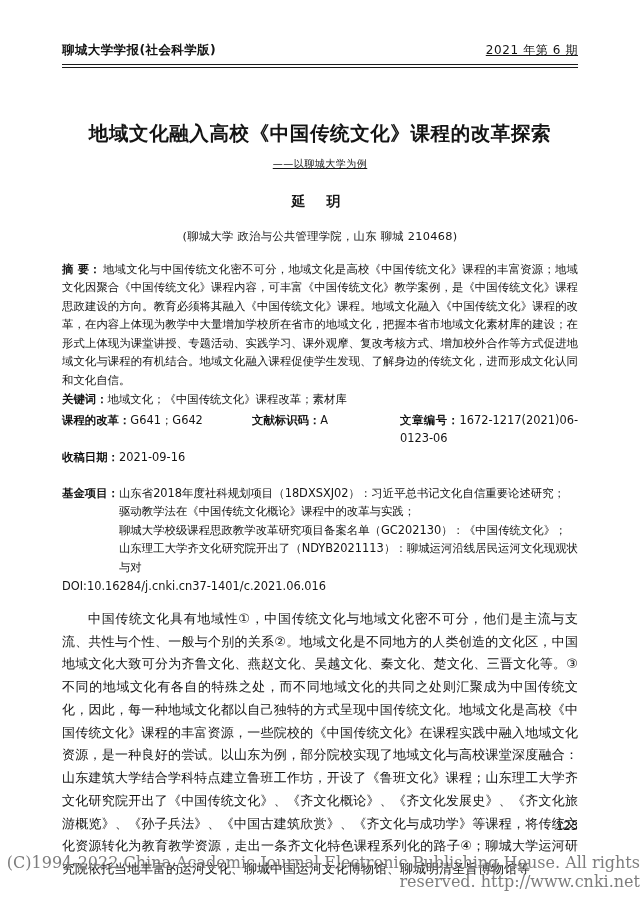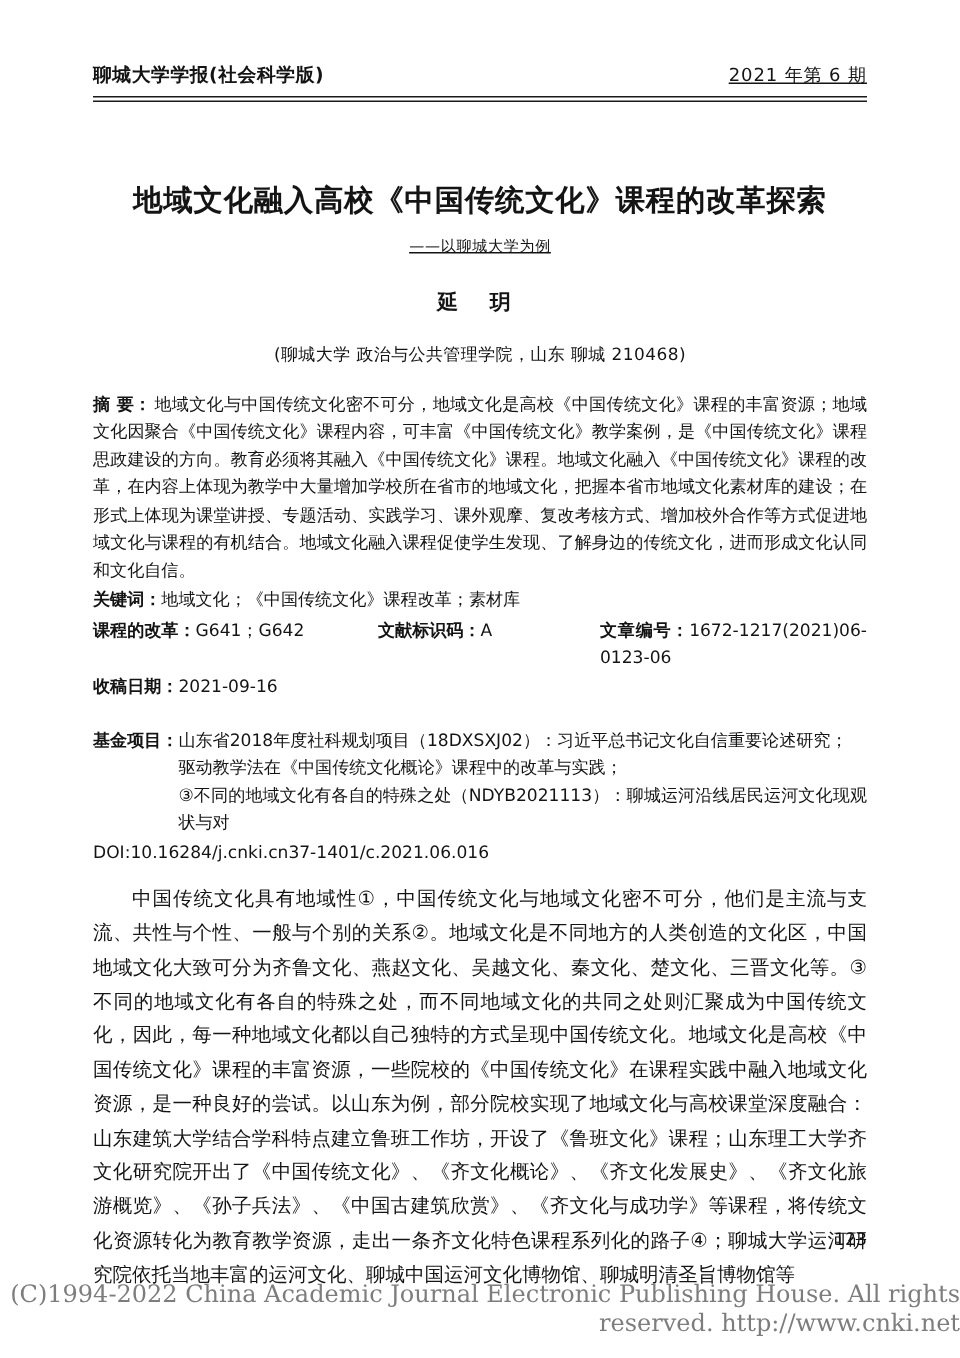--- a/index.html
+++ b/index.html
@@ -171,21 +171,22 @@
 
     <div class="meta-row">
       <span class="label">收稿日期：</span><span>2021-09-16</span>
     </div>
 
     <div class="fund-row">
       <span class="fund-label">基金项目：</span>
       <div class="fund-items">
         <div>山东省2018年度社科规划项目（18DXSXJ02）：习近平总书记文化自信重要论述研究；</div>
         <div>驱动教学法在《中国传统文化概论》课程中的改革与实践；</div>
-        <div>③不同的地域文化有各自的特殊之处（NDYB2021113）：聊城运河沿线居民运河文化现观状与对</div>
+        <div>聊城大学校级课程思政教学改革研究项目备案名单（GC202130）：《中国传统文化》；</div>
+        <div>山东理工大学齐文化研究院开出了（NDYB2021113）：聊城运河沿线居民运河文化现观状与对</div>
       </div>
     </div>
 
 
     <div class="doi">DOI:10.16284/j.cnki.cn37-1401/c.2021.06.016</div>
   </div>
 
   <div class="body-text">
     <p>中国传统文化具有地域性①，中国传统文化与地域文化密不可分，他们是主流与支流、共性与个性、一般与个别的关系②。地域文化是不同地方的人类创造的文化区，中国地域文化大致可分为齐鲁文化、燕赵文化、吴越文化、秦文化、楚文化、三晋文化等。③不同的地域文化有各自的特殊之处，而不同地域文化的共同之处则汇聚成为中国传统文化，因此，每一种地域文化都以自己独特的方式呈现中国传统文化。地域文化是高校《中国传统文化》课程的丰富资源，一些院校的《中国传统文化》在课程实践中融入地域文化资源，是一种良好的尝试。以山东为例，部分院校实现了地域文化与高校课堂深度融合：山东建筑大学结合学科特点建立鲁班工作坊，开设了《鲁班文化》课程；山东理工大学齐文化研究院开出了《中国传统文化》、《齐文化概论》、《齐文化发展史》、《齐文化旅游概览》、《孙子兵法》、《中国古建筑欣赏》、《齐文化与成功学》等课程，将传统文化资源转化为教育教学资源，走出一条齐文化特色课程系列化的路子④；聊城大学运河研究院依托当地丰富的运河文化、聊城中国运河文化博物馆、聊城明清圣旨博物馆等</p>
   </div>

